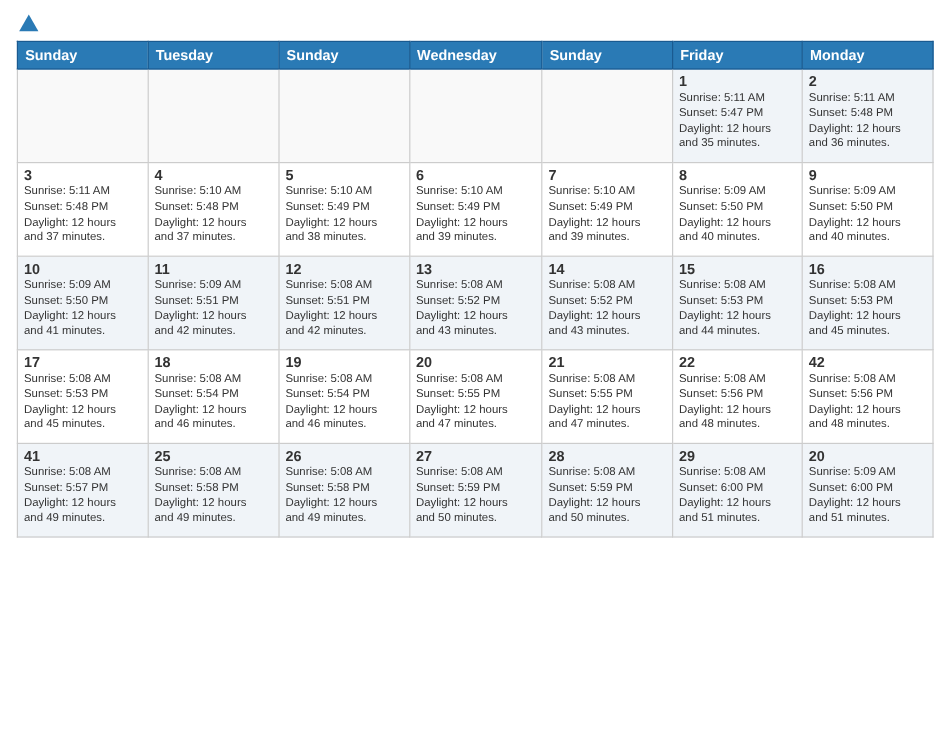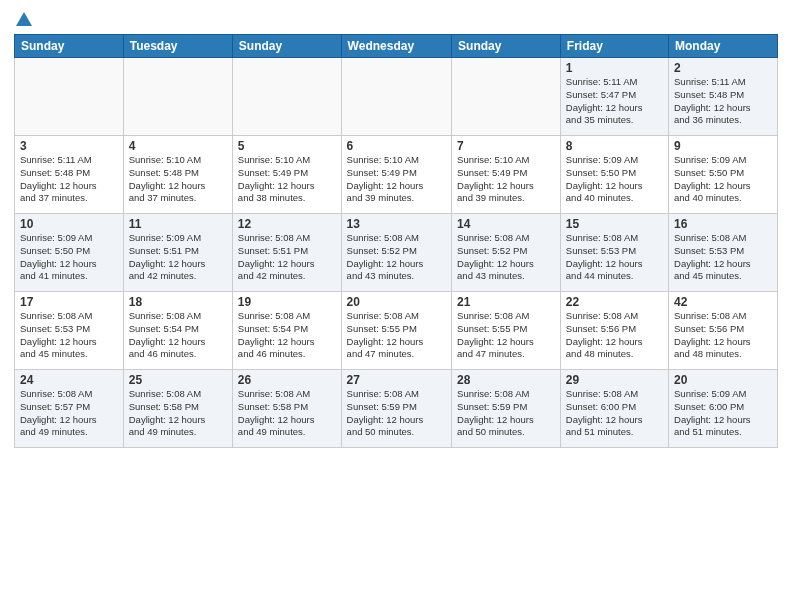--- a/index.html
+++ b/index.html
@@ -306,21 +306,21 @@
           <td>
             <span class="day-num">42</span>
             <div class="day-info" style="white-space: pre-line;">Sunrise: 5:08 AM
 Sunset: 5:56 PM
 Daylight: 12 hours
 and 48 minutes.</div>
           </td>
         </tr>
         <tr>
           <td class="shaded">
-            <span class="day-num">24</span>
+            <span class="day-num">41</span>
             <div class="day-info" style="white-space: pre-line;">Sunrise: 5:08 AM
 Sunset: 5:57 PM
 Daylight: 12 hours
 and 49 minutes.</div>
           </td>
           <td class="shaded">
             <span class="day-num">25</span>
             <div class="day-info" style="white-space: pre-line;">Sunrise: 5:08 AM
 Sunset: 5:58 PM
 Daylight: 12 hours

